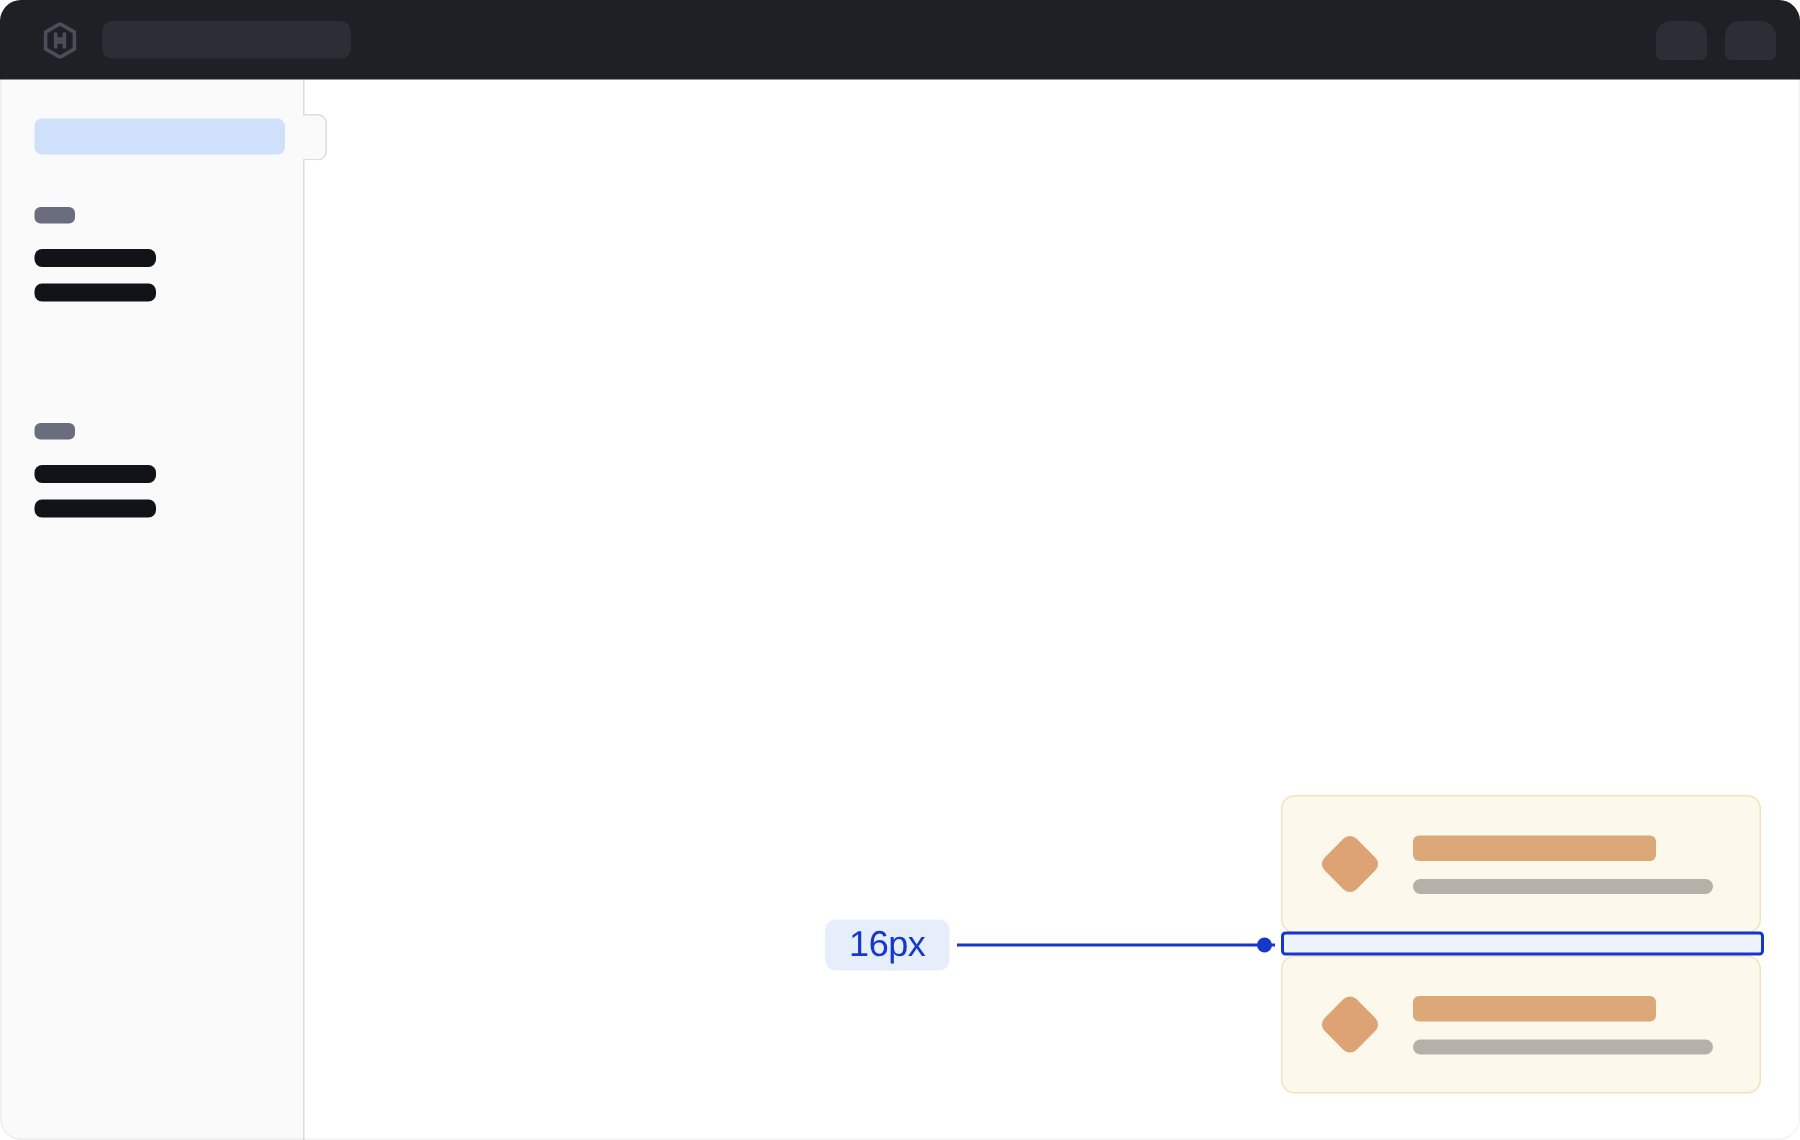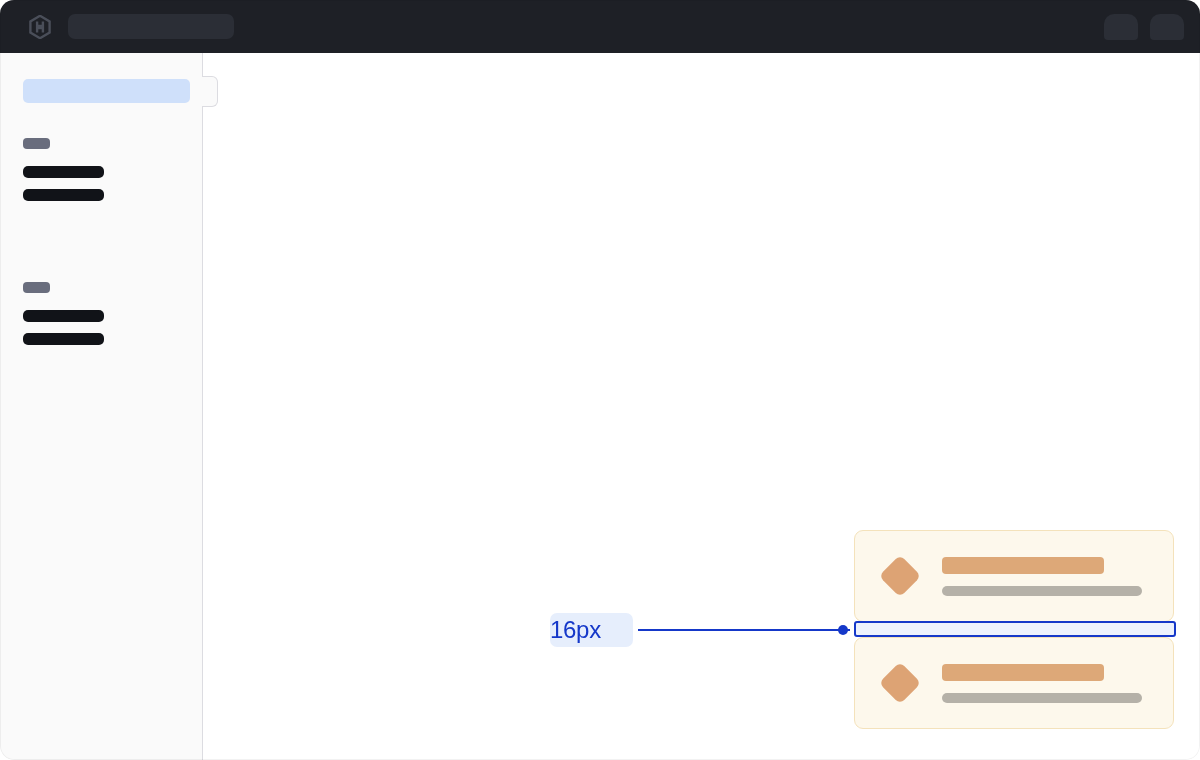--- a/index.html
+++ b/index.html
@@ -233,20 +233,21 @@
     position: absolute;
     left: 347px;       
     top: 560px;        
     min-width: 83px;
     height: 34px;
     background: #e6eefc;
     border-radius: 7px;
     color: #1538c9;
     font-size: 24px;
     line-height: 34px;
+    text-align: center;
     letter-spacing: -0.3px;
     z-index: 32;
   }
 </style>
 </head>
 <body>
 
 <div id="app-window">
 
   <div id="topbar">

